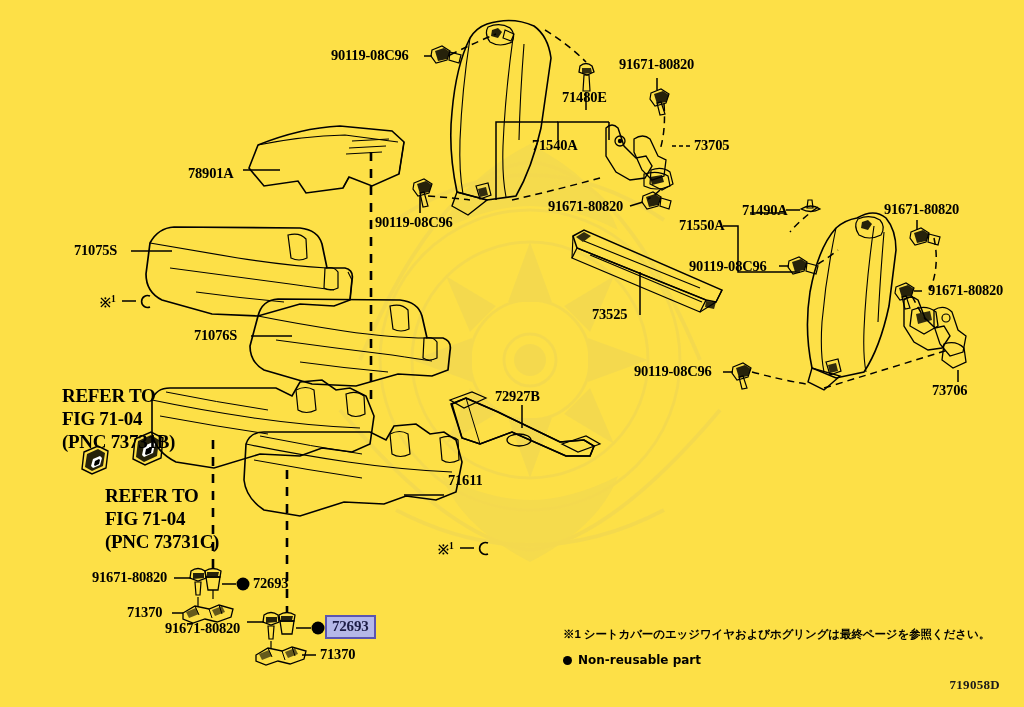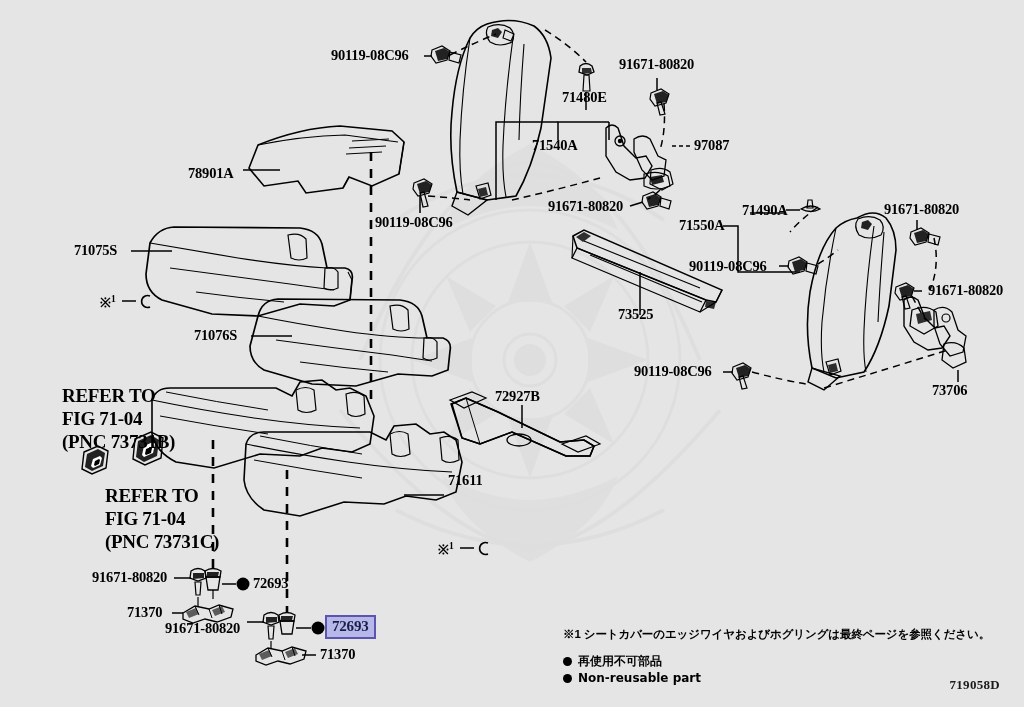--- a/index.html
+++ b/index.html
@@ -1,21 +1,21 @@
 <!DOCTYPE html>
 <html><head>
 <meta charset="utf-8">
 <title>Toyota Parts Diagram 719058D</title>
 <style>
   html,body{margin:0;padding:0;background:#ffffff;}
   body{
     font-family:"Liberation Serif", serif;
     width:1024px;height:707px;overflow:hidden;position:relative;
   }
-  #stage{position:relative;width:1024px;height:707px;background:#e5e5e5;overflow:hidden;}
+  #stage{position:relative;width:1024px;height:707px;background:#fde047;overflow:hidden;}
 
   
   #watermark{
     position:absolute;left:300px;top:110px;width:460px;height:470px;
     opacity:.085;pointer-events:none;
   }
   #watermark svg{width:100%;height:100%;display:block;}
 
   
   #art{position:absolute;inset:0;width:1024px;height:707px;}
@@ -449,36 +449,36 @@
       <g class="ln" stroke-width="1.6">
         <path d="M150 296 a6 6 0 1 0 0 11"></path>
         <path d="M488 543 a6 6 0 1 0 0 11"></path>
       </g>
     </svg>
   </div>
 
   <div class="lbl" style="left:331px;top:48px;">90119-08C96</div>
   <div class="lbl" style="left:562px;top:90px;">71480E</div>
   <div class="lbl" style="left:619px;top:57px;">91671-80820</div>
-  <div class="lbl" style="left:694px;top:138px;">97087</div>
+  <div class="lbl" style="left:694px;top:138px;">73705</div>
   <div class="lbl" style="left:532px;top:138px;">71540A</div>
 
   <div class="lbl" style="left:188px;top:166px;">78901A</div>
   <div class="lbl" style="left:375px;top:215px;">90119-08C96</div>
   <div class="lbl" style="left:548px;top:199px;">91671-80820</div>
 
   <div class="lbl" style="left:742px;top:203px;">71490A</div>
   <div class="lbl" style="left:884px;top:202px;">91671-80820</div>
   <div class="lbl" style="left:679px;top:218px;">71550A</div>
   <div class="lbl" style="left:689px;top:259px;">90119-08C96</div>
   <div class="lbl" style="left:928px;top:283px;">91671-80820</div>
 
   <div class="lbl" style="left:74px;top:243px;">71075S</div>
   <div class="lbl" style="left:194px;top:328px;">71076S</div>
-  <div class="lbl" style="left:618px;top:307px;">73525</div>
+  <div class="lbl" style="left:592px;top:307px;">73525</div>
   <div class="lbl" style="left:495px;top:389px;text-align:center;">72927B</div>
   <div class="lbl" style="left:634px;top:364px;">90119-08C96</div>
   <div class="lbl" style="left:932px;top:383px;">73706</div>
   <div class="lbl" style="left:448px;top:473px;">71611</div>
 
   <div class="lbl" style="left:92px;top:570px;">91671-80820</div>
   <div class="lbl" style="left:253px;top:576px;">72693</div>
   <div class="lbl" style="left:127px;top:605px;">71370</div>
   <div class="lbl" style="left:165px;top:621px;">91671-80820</div>
   <div class="lbl" style="left:320px;top:647px;">71370</div>
@@ -497,24 +497,20 @@
   </div>
   <div class="note-mark" style="left:438px;top:540px;">
     <span>※</span><span class="sup">1</span>
   </div>
 
   <div id="legend">
     <div class="legend-note">※1  シートカバーのエッジワイヤおよびホグリングは最終ページを参照ください。</div>
     <div class="legend-rows">
       <div class="legend-row">
         <span class="legend-dot"></span>
-        <span class="legend-ja">再使用不可部品</span>
-      </div>
-      <div class="legend-row">
-        <span class="legend-dot"></span>
         <span class="legend-en">Non-reusable part</span>
       </div>
     </div>
   </div>
 
   <div id="sheet-id">719058D</div>
 
 </div>
 
 </body></html>

